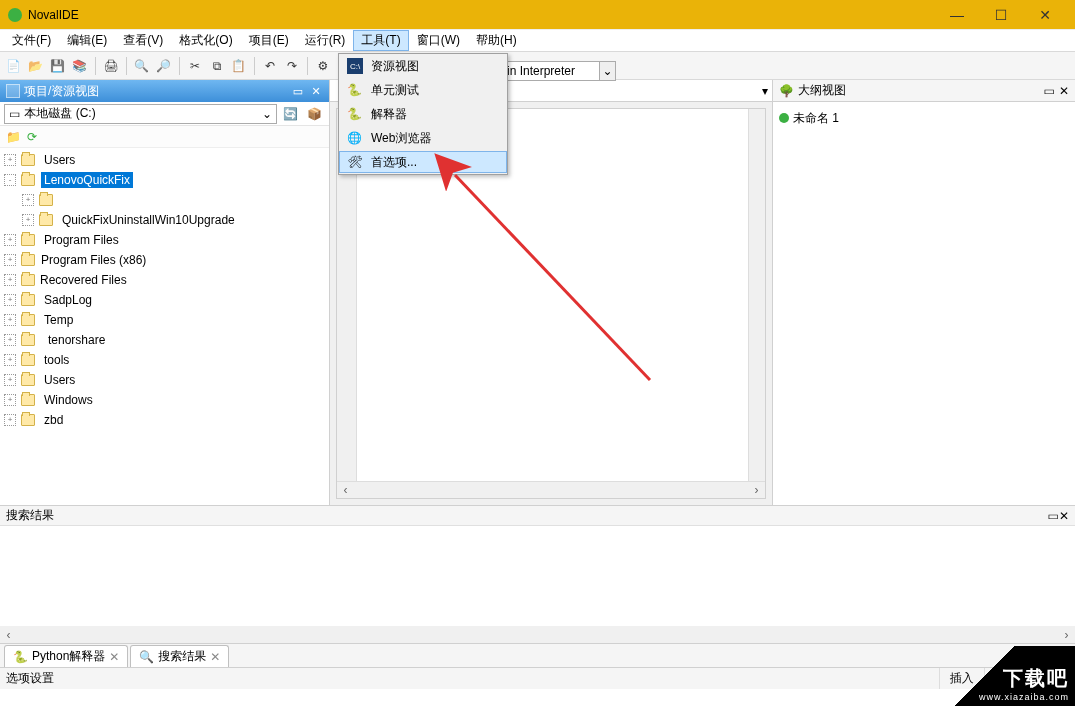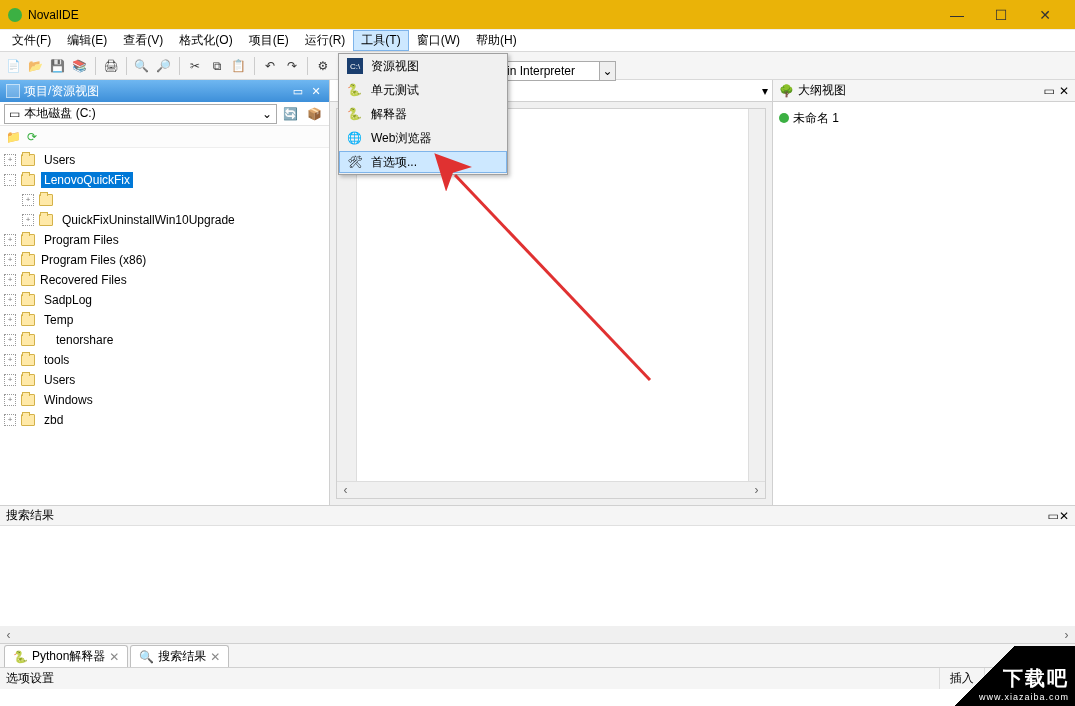--- a/index.html
+++ b/index.html
@@ -206,21 +206,21 @@
           <span class="tree-label" style="margin-left: 4px;">SadpLog</span>
         </div>
         <div class="tree-row" style="padding-left: 4px;">
           <span class="expander dots">+</span>
           <span class="folder-icon" style="margin-left: 3px;"></span>
           <span class="tree-label" style="margin-left: 4px;">Temp</span>
         </div>
         <div class="tree-row" style="padding-left: 4px;">
           <span class="expander dots">+</span>
           <span class="folder-icon" style="margin-left: 3px;"></span>
-          <span class="tree-label" style="margin-left: 16px;">tenorshare</span>
+          <span class="tree-label" style="margin-left: 8px;">tenorshare</span>
         </div>
         <div class="tree-row" style="padding-left: 4px;">
           <span class="expander dots">+</span>
           <span class="folder-icon" style="margin-left: 3px;"></span>
           <span class="tree-label" style="margin-left: 4px;">tools</span>
         </div>
         <div class="tree-row" style="padding-left: 4px;">
           <span class="expander dots">+</span>
           <span class="folder-icon" style="margin-left: 3px;"></span>
           <span class="tree-label" style="margin-left: 4px;">Users</span>

